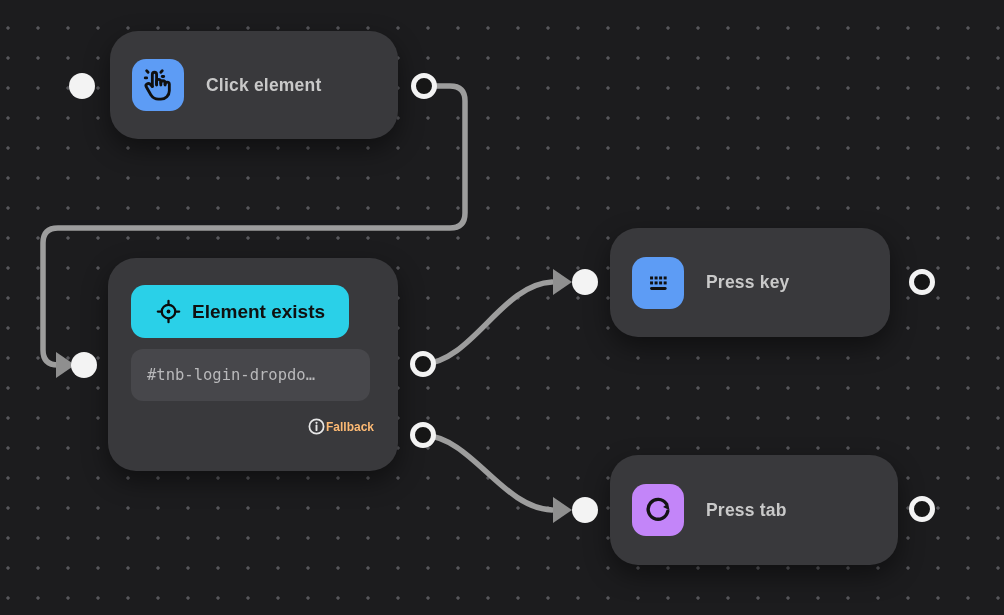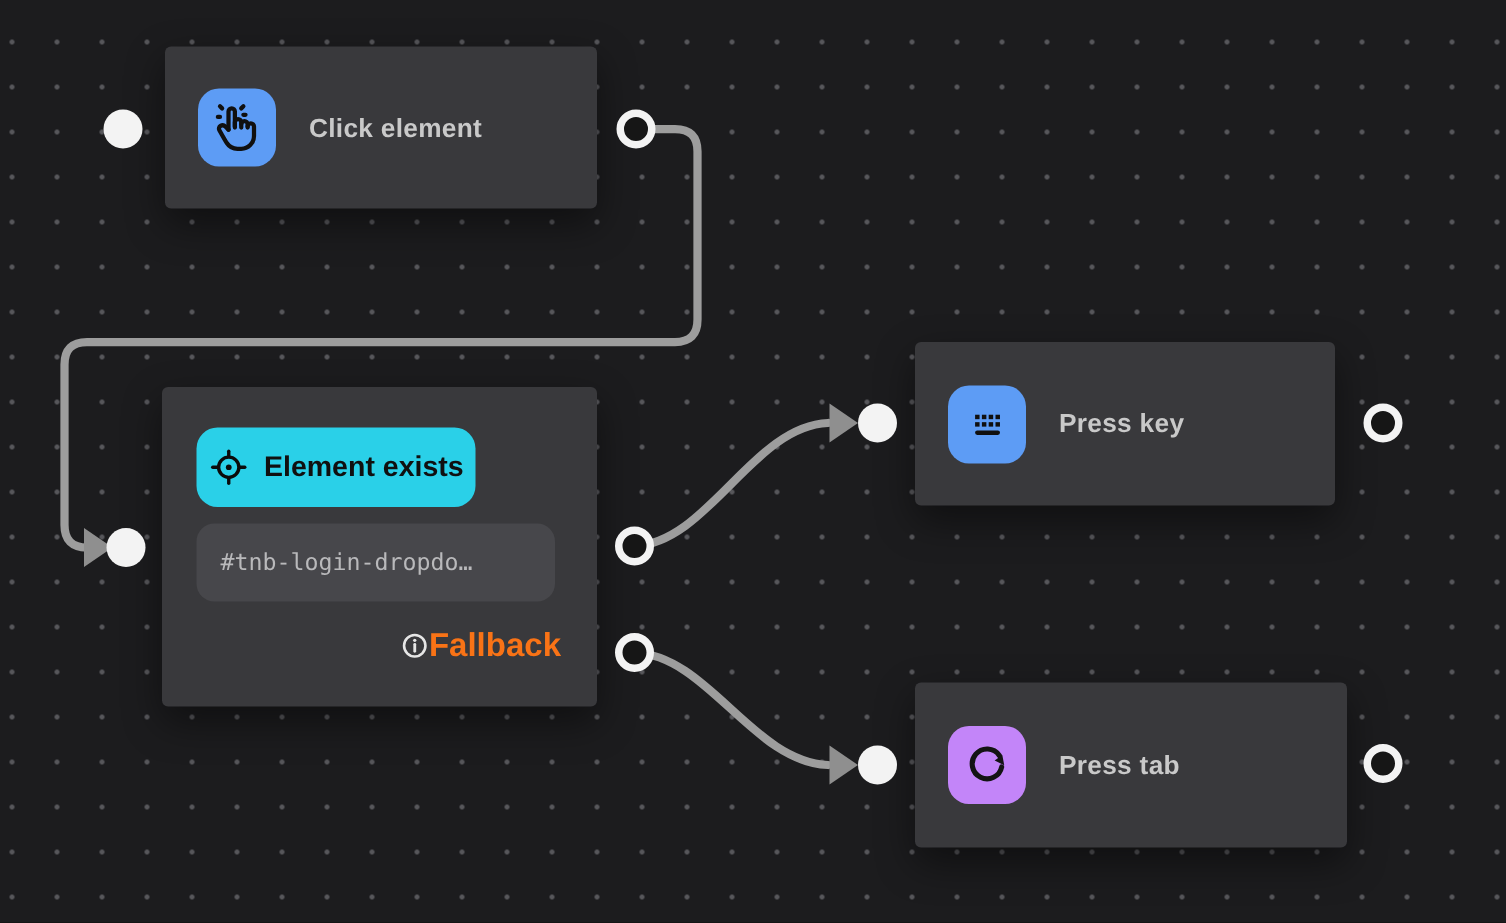--- a/index.html
+++ b/index.html
@@ -13,51 +13,51 @@
     overflow:hidden;
     font-family:"Liberation Sans", sans-serif;
   }
   .edges { position:absolute; left:0; top:0; z-index:1; }
   .edge { fill:none; stroke:#9d9d9d; stroke-width:5.5; stroke-linecap:round; }
   .arrowhead { fill:#8f8f8f; stroke:none; }
 
   .node {
     position:absolute; z-index:2;
     background:#39393c;
-    border-radius:4px;
+    border-radius:28px;
     box-shadow:0 10px 26px rgba(0,0,0,.45);
     box-sizing:border-box;
   }
   .node-simple { display:flex; align-items:center; gap:22px; padding-left:22px; }
   .icon-box {
     width:52px; height:52px; border-radius:14px; flex:none;
     display:flex; align-items:center; justify-content:center;
   }
   .icon-blue   { background:#5d9cf5; }
   .icon-purple { background:#c385f9; }
   .node-title { font-size:17.5px; font-weight:600; color:#c9c9c9; letter-spacing:.2px; }
 
   
   .node-exists { padding:27px 24px 0 23px; }
   .badge {
     display:inline-flex; align-items:center; gap:10px;
-    height:53px; padding:0 8px; box-sizing:border-box;
+    height:53px; padding:0 24px; box-sizing:border-box;
     background:#2ad0e8; border-radius:14px;
     color:#101010; font-size:19px; font-weight:600;
   }
   .selector-field {
     margin-top:11px; height:52px; width:239px; box-sizing:border-box;
     background:#47474b; border-radius:12px;
     display:flex; align-items:center; padding:0 16px;
     color:#b9b9bb; font-family:"DejaVu Sans Mono", monospace; font-size:15.5px;
     white-space:nowrap; overflow:hidden;
   }
   .fallback-row {
     margin-top:16px; display:flex; justify-content:flex-end; align-items:center; gap:0;
-    color:#f97316; font-size:22px; font-weight:600;
+    color:#fdba74; font-size:12px; font-weight:600;
   }
 
   .handle {
     position:absolute; z-index:3; border-radius:50%;
     transform:translate(-50%,-50%);
   }
   .handle-input  { width:26px; height:26px; background:#f3f3f3; }
   .handle-output { width:16px; height:16px; background:#161616; border:5px solid #f3f3f3; }
 </style>
 </head>

